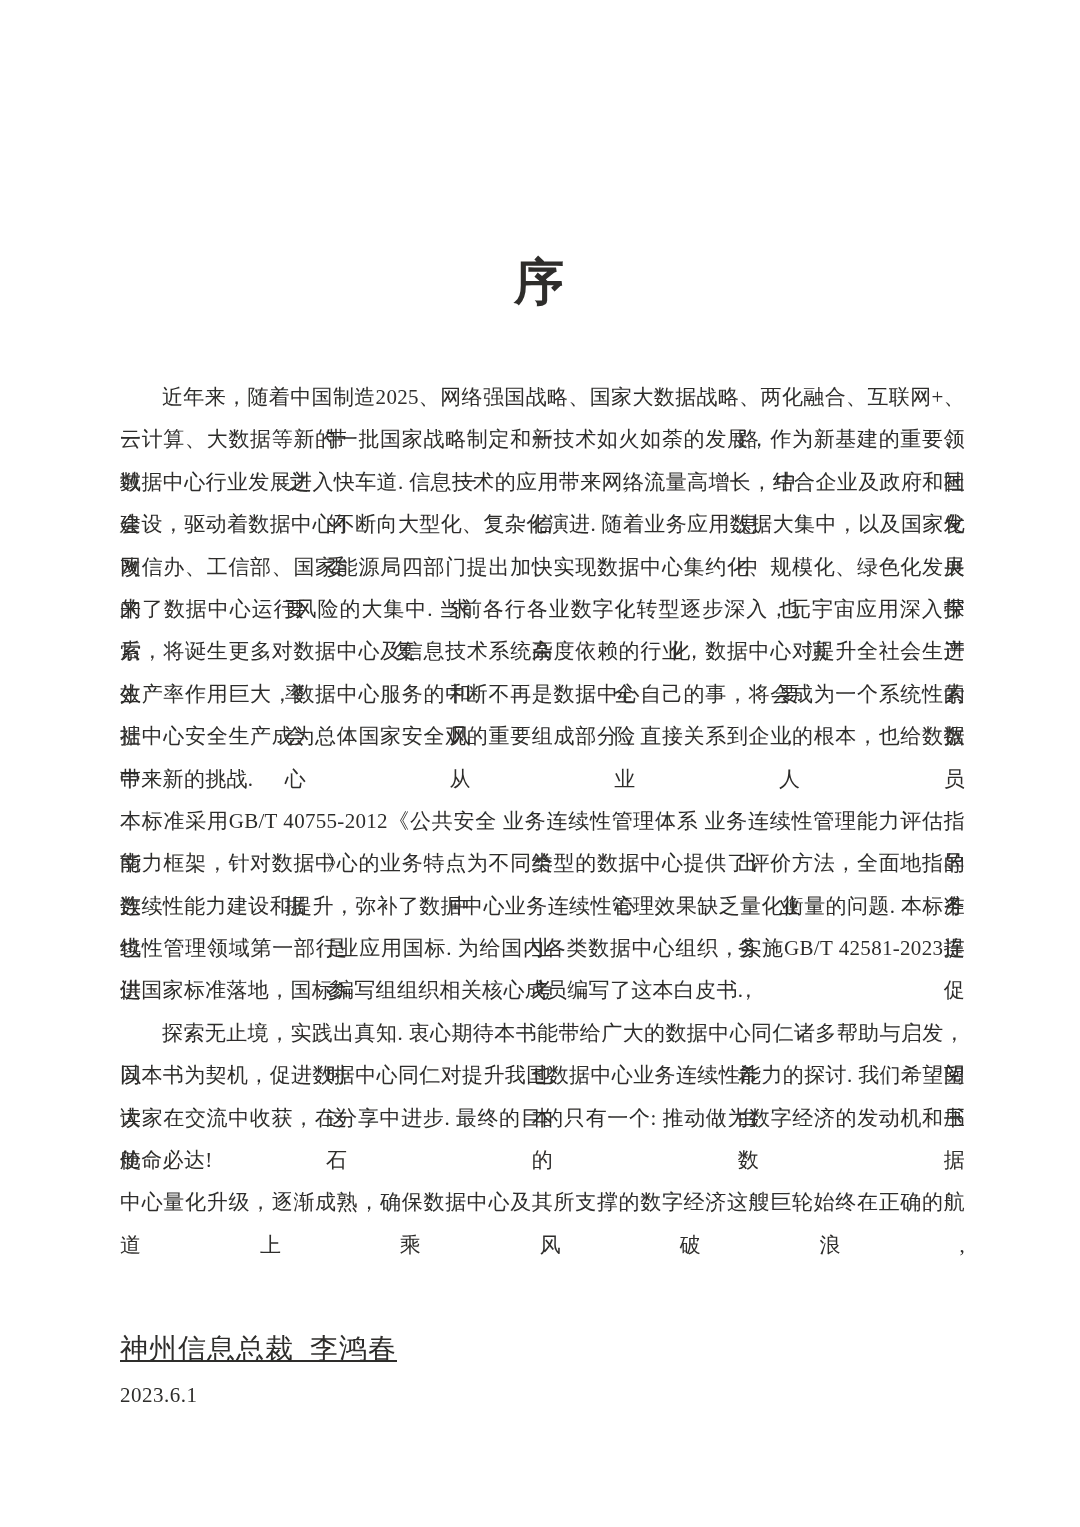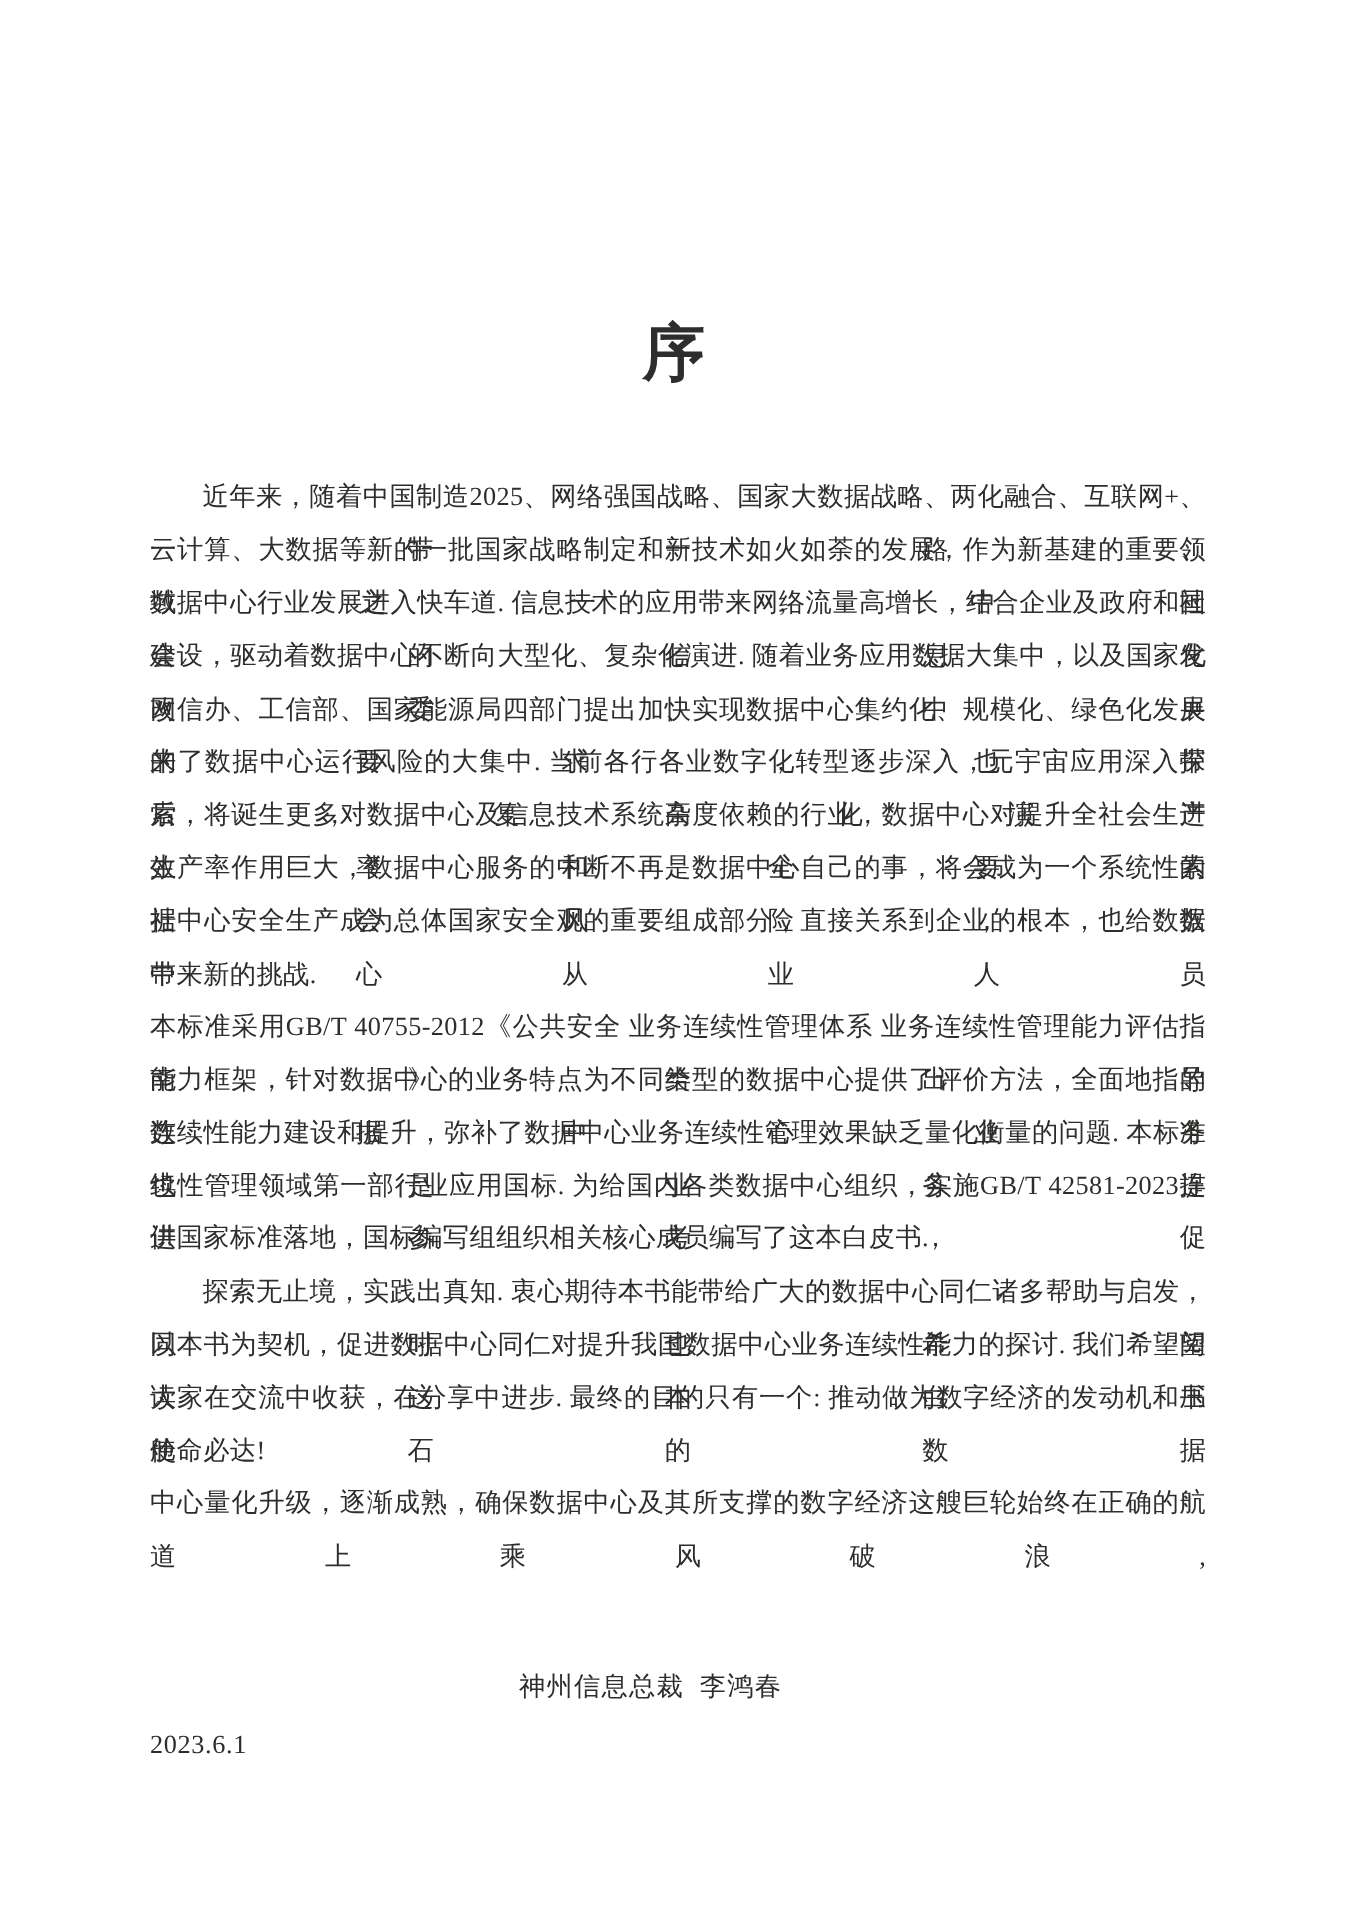--- a/index.html
+++ b/index.html
@@ -56,24 +56,25 @@
   }
   .signature {
     position: absolute;
     top: 1328px;
     left: 120px;
     width: 845px;
     height: 42.4px;
     line-height: 42.4px;
     box-sizing: border-box;
     padding-right: 44px;
-    text-align: center;
-    font-size: 21px;
+    text-align: left;
+    font-size: 28px;
     white-space: pre;
     letter-spacing: 1px;
+    text-decoration: underline;
   }
   .date {
     position: absolute;
     top: 1374px;
     left: 120px;
     width: 845px;
     height: 42.4px;
     line-height: 42.4px;
     box-sizing: border-box;
     padding-right: 59px;

